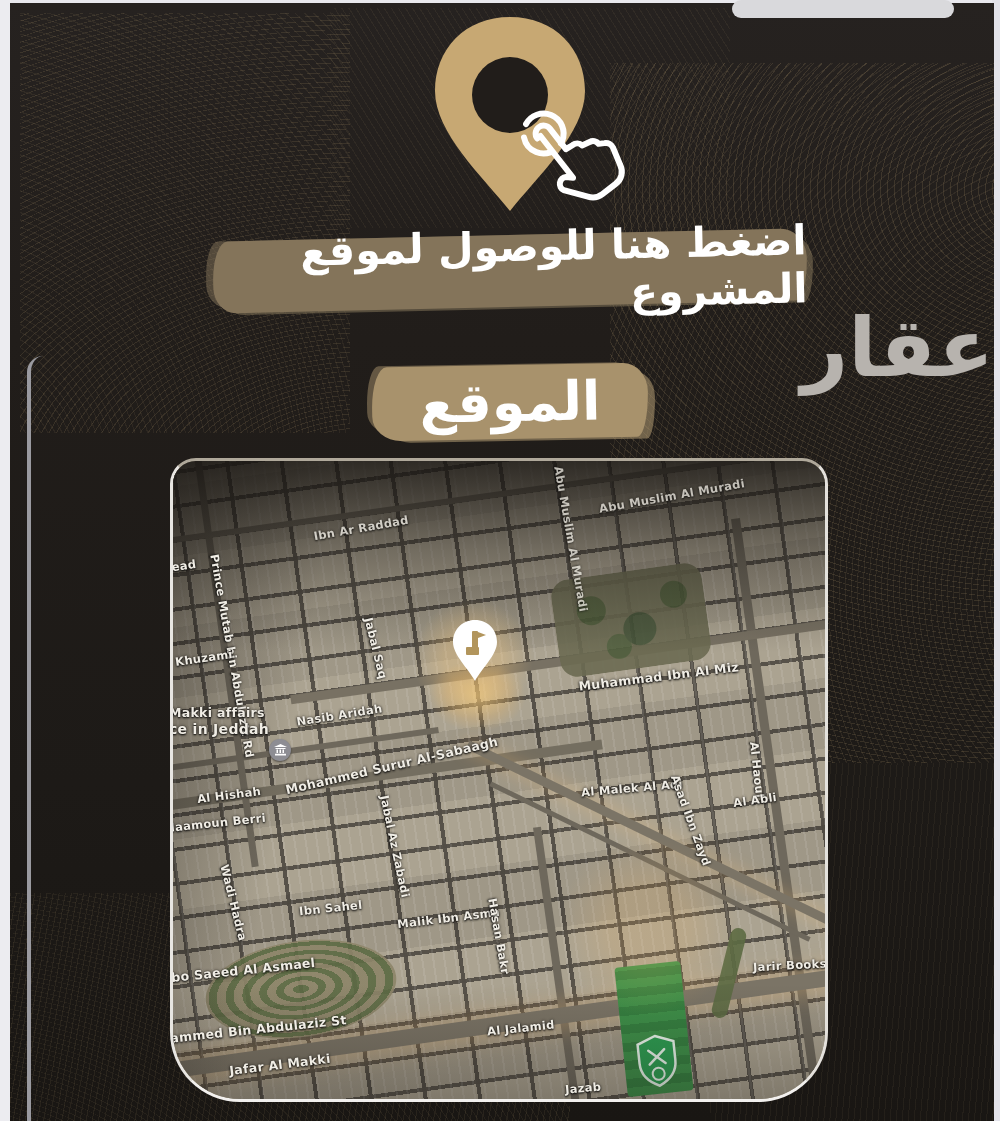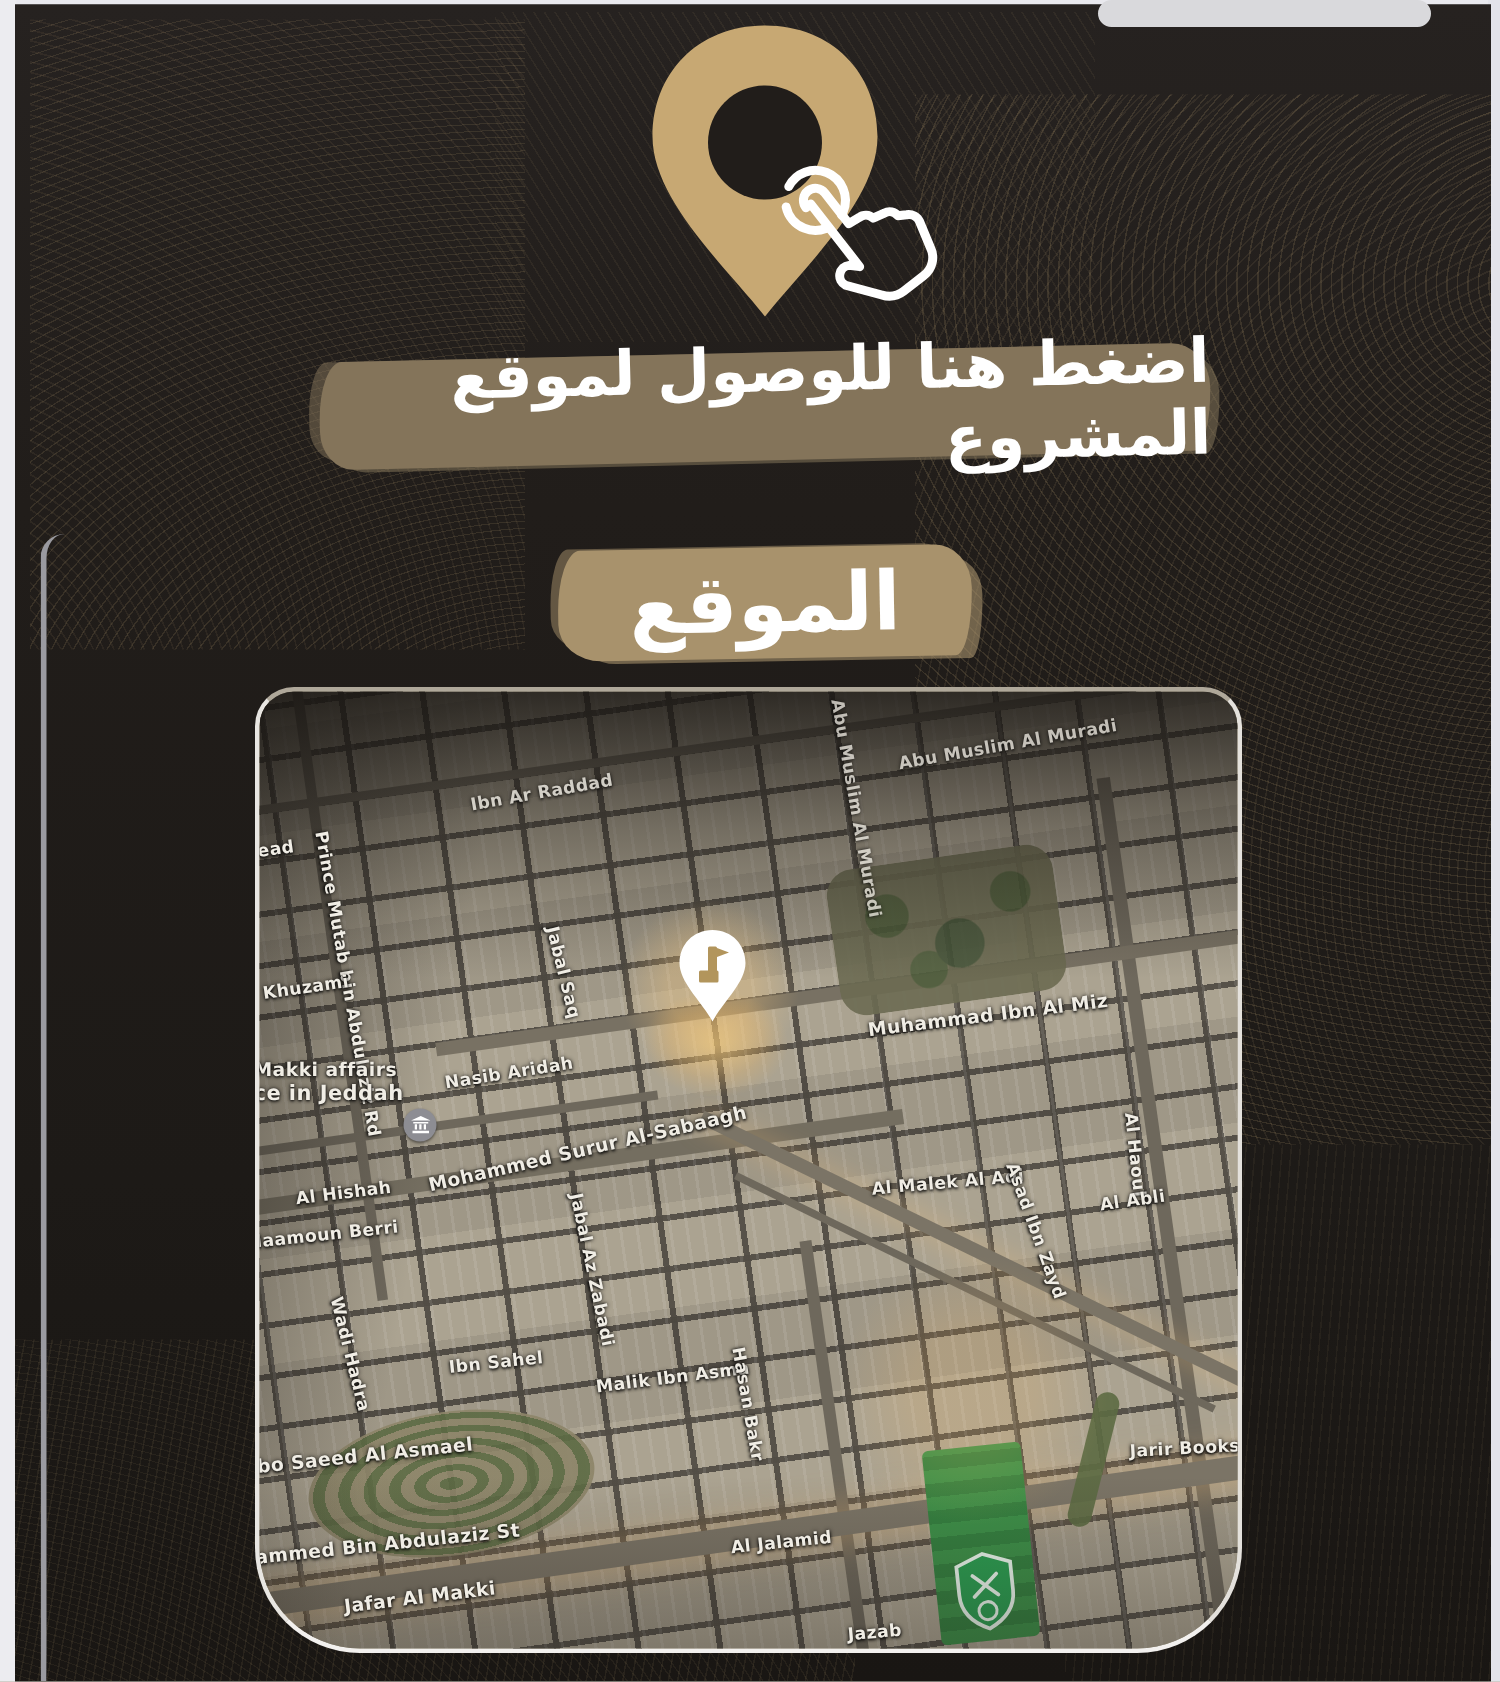--- a/index.html
+++ b/index.html
@@ -156,20 +156,21 @@
     <i class="brush"></i>
     <span>اضغط هنا للوصول لموقع المشروع</span>
   </div>
 
   <div class="abs banner title-banner">
     <i class="brush"></i>
     <span>الموقع</span>
   </div>
 
   <div class="abs watermark">
+    <span class="wm-ar">عقار</span>
   </div>
 
   <div class="abs map-card" style="left:160px;top:455px;">
     <div class="map-rot">
       <div class="road road-v1"></div>
       <div class="road road-v2"></div>
       <div class="road road-v3"></div>
       <div class="road road-h1"></div>
       <div class="road road-h2"></div>
       <div class="road road-h3"></div>

